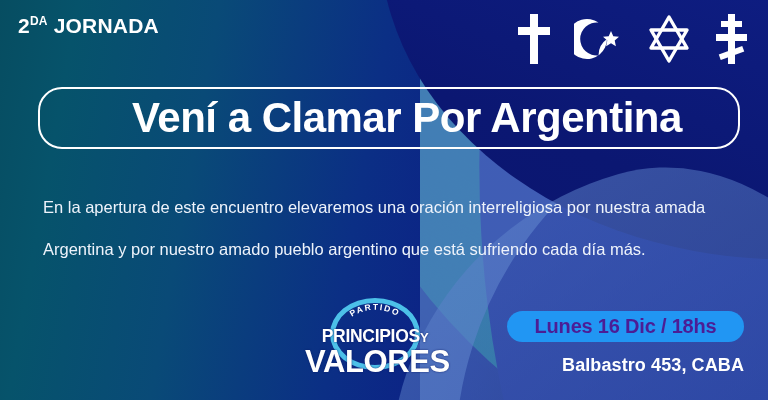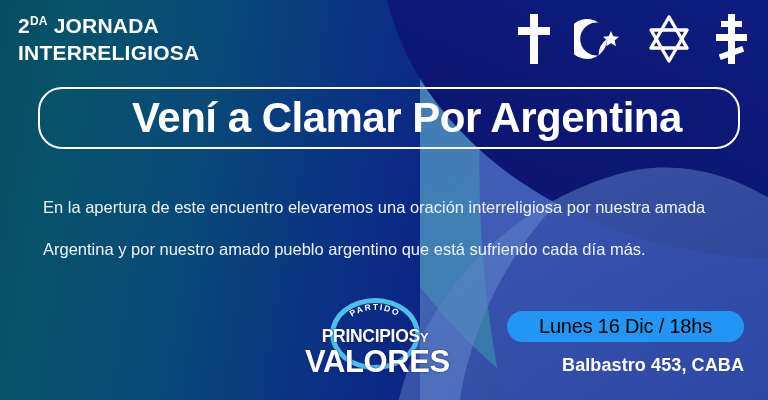--- a/index.html
+++ b/index.html
@@ -222,23 +222,23 @@
     width: 237px;
     height: 31px;
     background: #2196f3;
     border-radius: 16px;
     display: flex;
     align-items: center;
     justify-content: center;
     z-index: 7;
   }
   .date-pill span {
-    color: #000000;
+    color: #4c1d95;
     font-size: 20px;
-    font-weight: normal;
+    font-weight: bold;
     letter-spacing: -.2px;
     white-space: nowrap;
   }
 
   .address {
     position: absolute;
     right: 24px;
     top: 355px;
     color: #ffffff;
     font-size: 18px;
@@ -258,21 +258,20 @@
     <div class="swoosh-navy"></div>
     <div class="swoosh-light"></div>
     <div class="swoosh-light-mask"></div>
     <div class="swoosh-dark-wedge"></div>
     <div class="swoosh-br"></div>
   </div>
 
   <div class="kicker">
     <span>2</span><sup>da</sup>
     <span>JORNADA</span>
-    <span class="l2">INTERRELIGIOSA</span>
   </div>
 
   <div class="symbols">
     <span>
       <svg width="40" height="54" viewBox="0 0 40 54">
         <rect x="16" y="2" width="8" height="50" fill="#fff"></rect>
         <rect x="4" y="15" width="32" height="8" fill="#fff"></rect>
       </svg>
     </span>
     <span>

